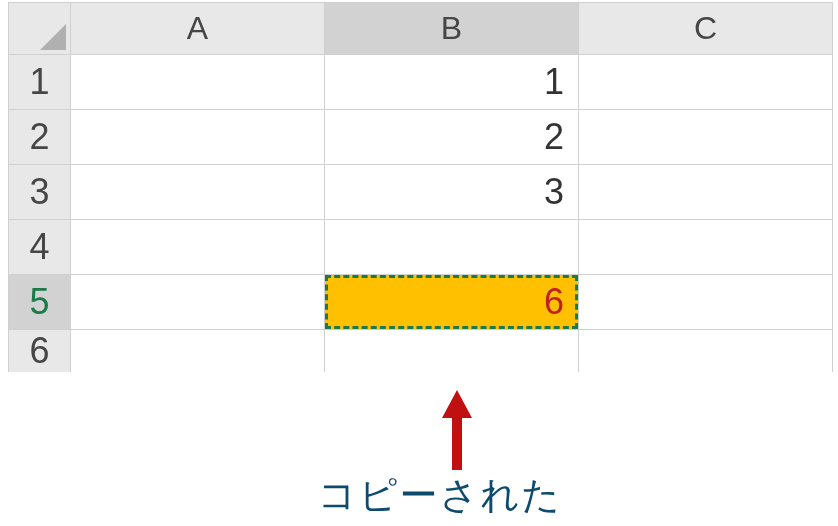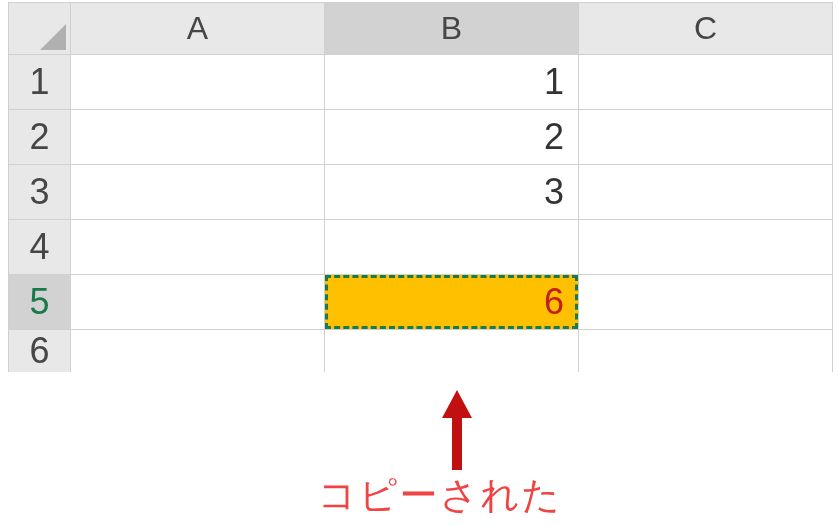--- a/index.html
+++ b/index.html
@@ -94,21 +94,21 @@
     pointer-events: none;
   }
   .arrow {
     width: 30px;
     height: 80px;
     margin: 0 auto 0 212px;
   }
   .arrow svg { display:block; }
   .annotation-text {
     font-size: 38px;
-    color: #ef4444;
+    color: #0c4a6e;
     font-weight: 500;
     letter-spacing: 2px;
   }
 </style>
 </head>
 <body>
 
 <table class="sheet">
   <tbody>
       <tr>

